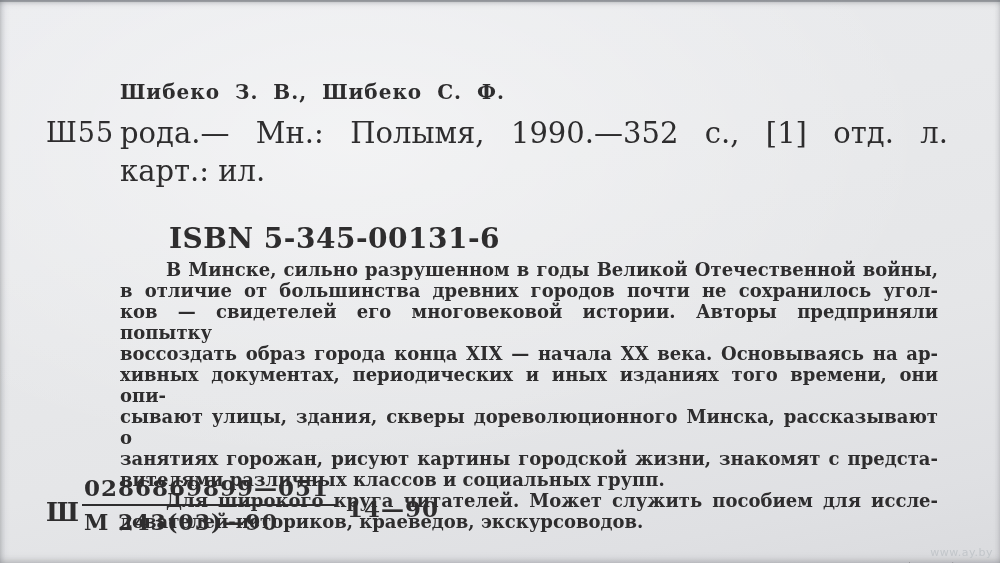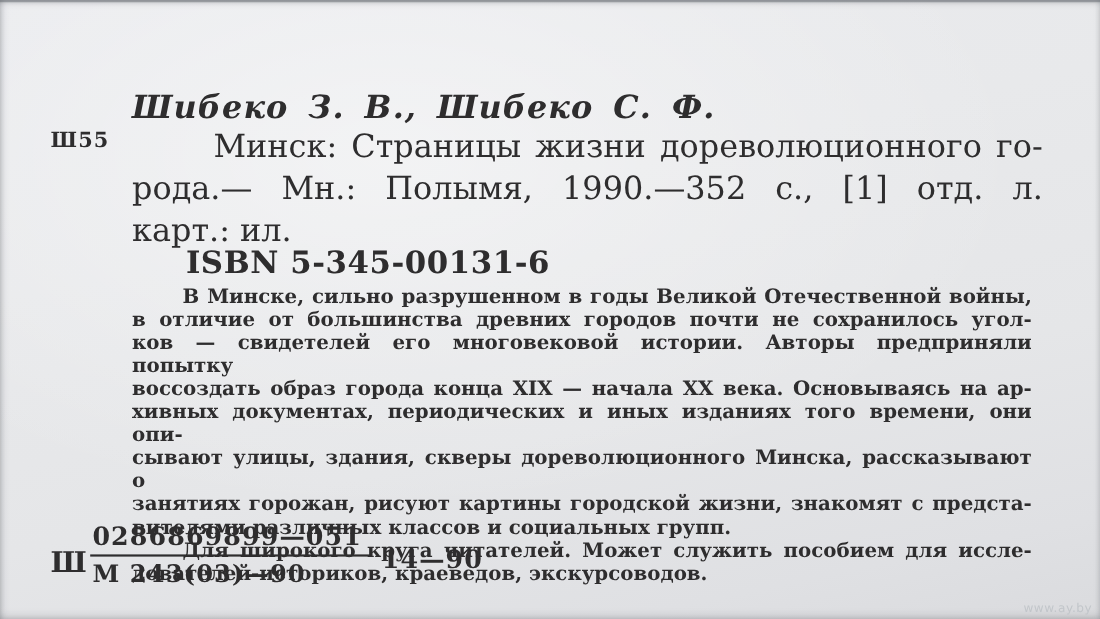--- a/index.html
+++ b/index.html
@@ -20,26 +20,26 @@
       inset 0 -6px 9px -5px rgba(100,100,105,0.40);
   }
   .photo::before { 
     content: "";
     position: absolute; left: 0; top: 0; right: 0; height: 2px;
     background: rgba(95,100,106,0.45);
   }
 
   .authors {
     position: absolute; left: 120px; top: 80px;
-    font-size: 29px; font-weight: 700;
-    letter-spacing: 1px; word-spacing: 7px; white-space: nowrap; font-style: italic;
+    font-size: 20px; font-weight: 700;
+    letter-spacing: 1px; word-spacing: 7px; white-space: nowrap;
   }
   .catalog-code {
     position: absolute; left: 46px; top: 117px;
-    font-size: 19px; font-weight: 700; letter-spacing: 1px;
+    font-size: 27px; font-weight: 400; letter-spacing: 1px;
   }
   .bib {
     position: absolute; left: 120px; top: 114px; width: 828px;
     font-size: 29px; line-height: 38px;
   }
   .bib-line { text-align: justify; text-align-last: justify; }
   .bib-line.first { padding-left: 74px; }
   .bib-line.last { text-align: center; text-align-last: left; }
 
   .isbn {
@@ -82,21 +82,20 @@
 </head>
 <body>
 
 <div class="photo">
 
   <div class="authors">Шибеко З. В., Шибеко С. Ф.</div>
 
   <div class="catalog-code">Ш55</div>
 
   <div class="bib">
-    <div class="bib-line first">Минск: Страницы жизни дореволюционного го-</div>
     <div class="bib-line">рода.— Мн.: Полымя, 1990.—352 с., [1] отд. л.</div>
     <div class="bib-line last">карт.: ил.</div>
   </div>
 
   <div class="isbn">ISBN 5-345-00131-6</div>
 
   <div class="annotation">
     <div class="ann-line indent">В Минске, сильно разрушенном в годы Великой Отечественной войны,</div>
     <div class="ann-line">в отличие от большинства древних городов почти не сохранилось угол-</div>
     <div class="ann-line">ков — свидетелей его многовековой истории. Авторы предприняли попытку</div>

